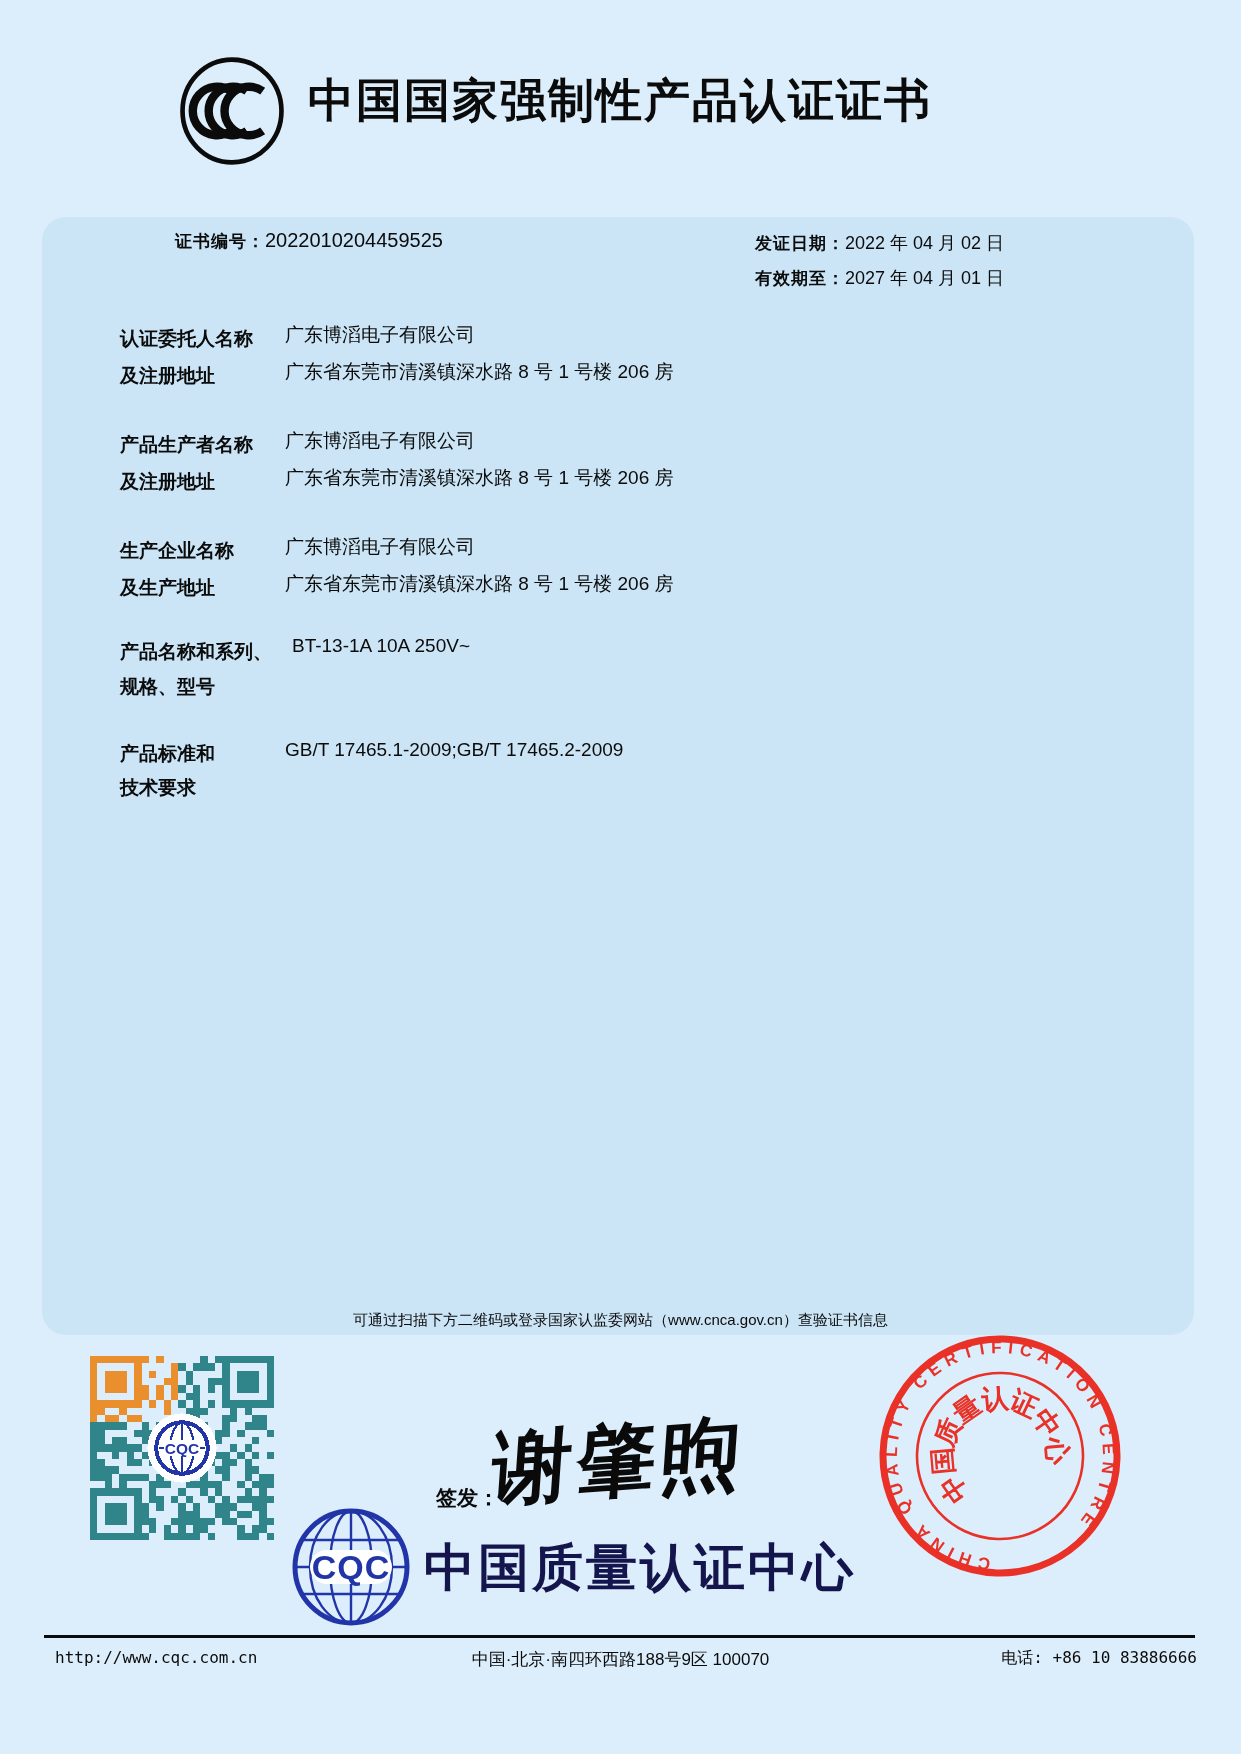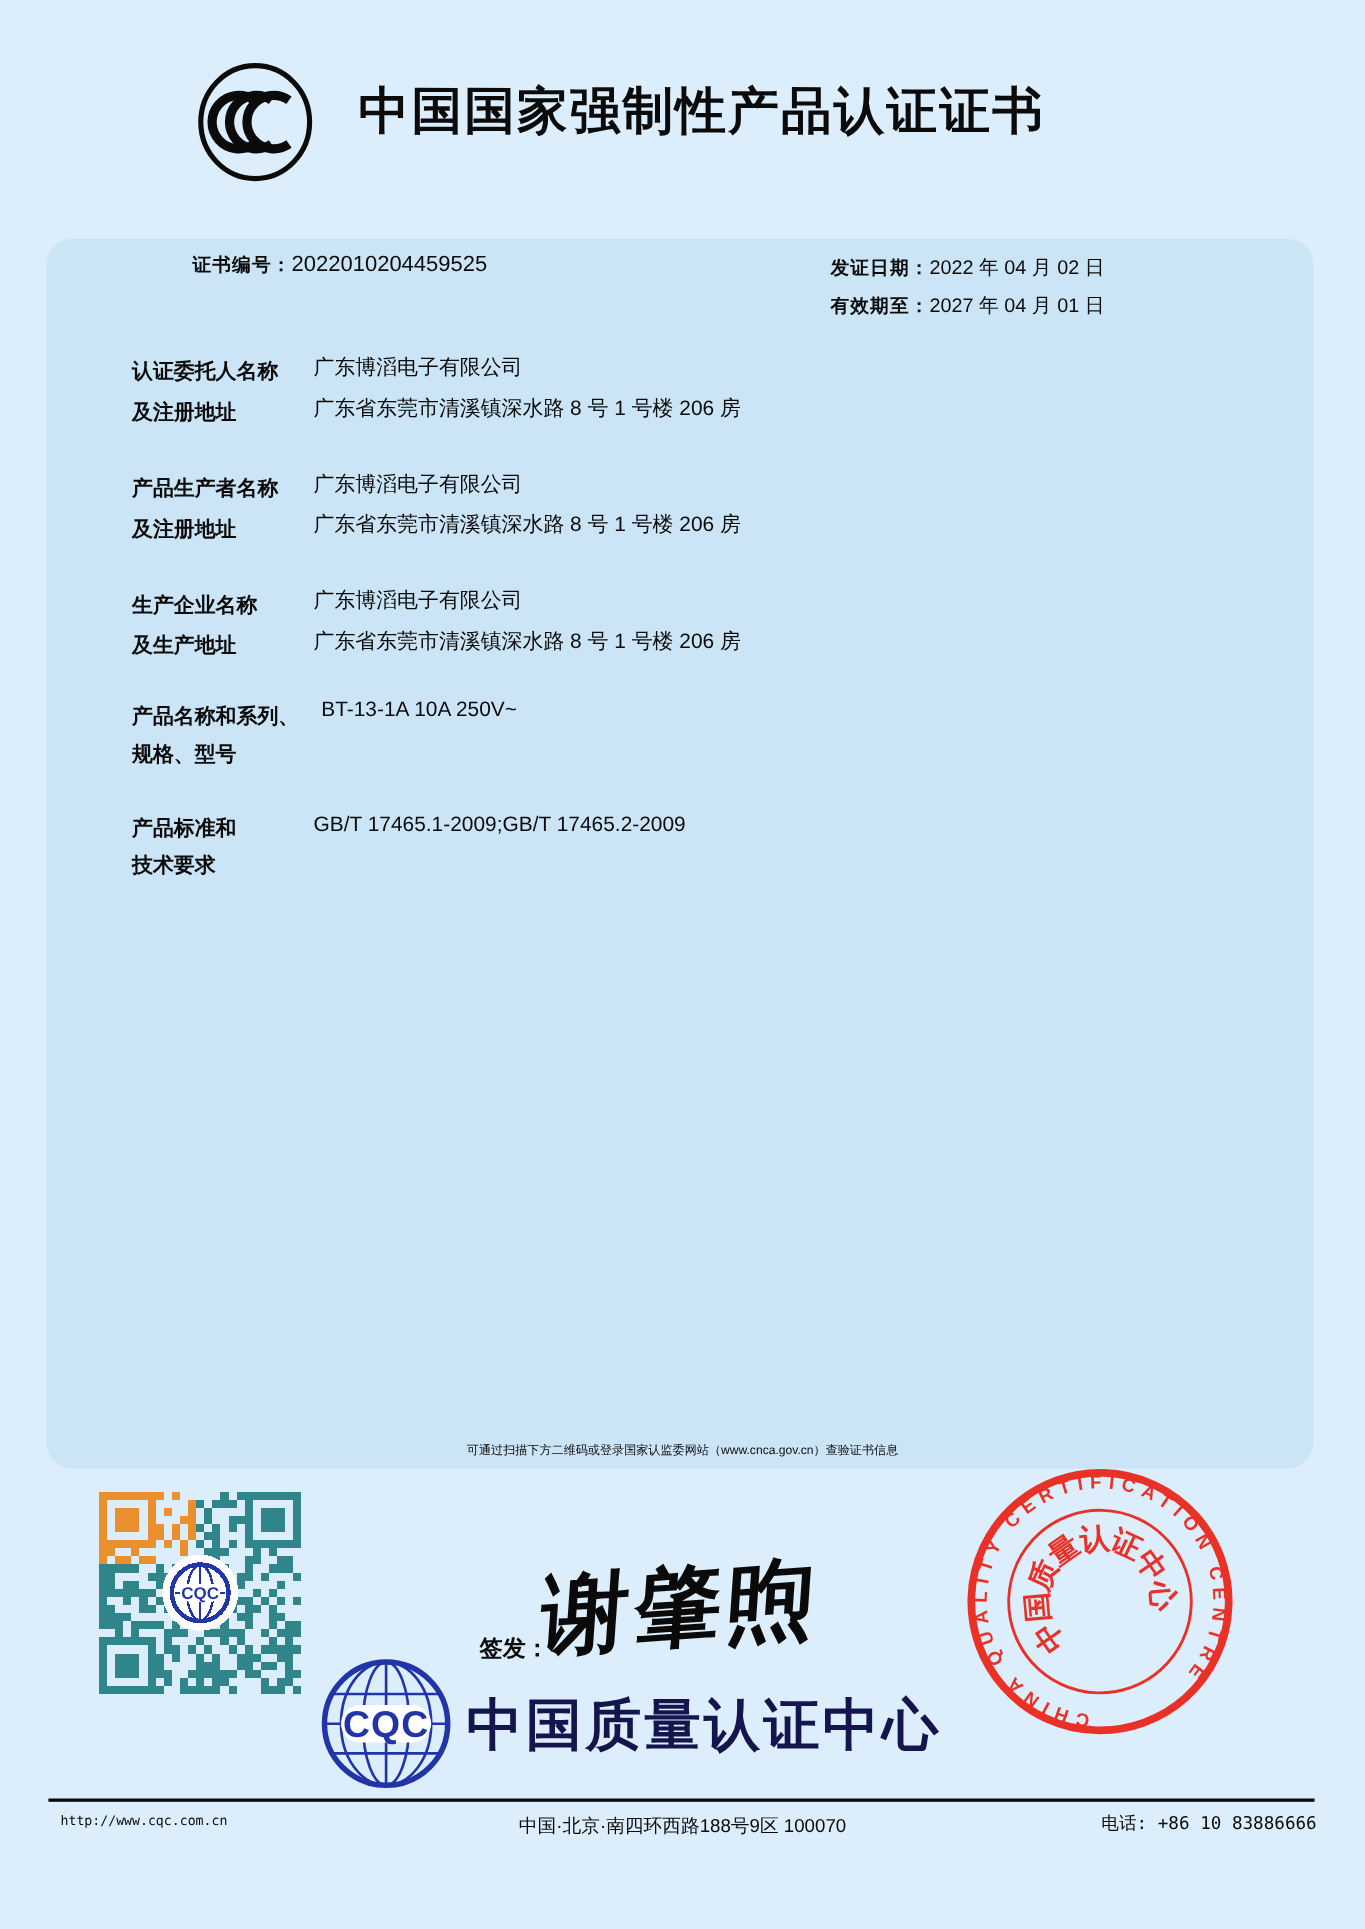--- a/index.html
+++ b/index.html
@@ -2,45 +2,45 @@
 <html><head>
 <meta charset="utf-8">
 <style>
   html,body{margin:0;padding:0;}
   body{font-family:"Liberation Sans",sans-serif;}
   #page{position:relative;width:1241px;height:1754px;background:#dceefb;overflow:hidden;}
   #panel{position:absolute;left:42px;top:217px;width:1152px;height:1118px;background:#cbe5f6;border-radius:24px;}
   
   #header{position:absolute;left:0;top:0;width:100%;height:217px;}
   #ccc-logo{position:absolute;left:176px;top:54px;width:112px;height:114px;}
-  #cert-title{position:absolute;left:326px;top:70px;font-size:46px;font-weight:bold;color:#0b0b0b;letter-spacing:2px;white-space:nowrap;}
+  #cert-title{position:absolute;left:308px;top:70px;font-size:46px;font-weight:bold;color:#0b0b0b;letter-spacing:2px;white-space:nowrap;}
   #cert-number-row{position:absolute;left:175px;top:229px;white-space:nowrap;}
   .meta-label{font-family:"Liberation Serif",serif;font-weight:bold;font-size:17px;color:#0b0b0b;letter-spacing:1px;}
   .meta-value{font-size:20px;color:#0b0b0b;}
   #date-block{position:absolute;left:755px;top:231px;}
   .date-line{margin-bottom:11px;white-space:nowrap;}
   .date-value{font-size:18px;color:#0b0b0b;}
   
   .field-group{position:absolute;left:120px;width:1020px;}
   .field-label{position:absolute;left:0;top:4px;width:175px;font-size:19px;font-weight:bold;color:#0b0b0b;line-height:37px;}
   .field-value{position:absolute;left:165px;top:0;width:820px;font-size:19px;color:#0b0b0b;line-height:37px;white-space:nowrap;}
   
   #statements{position:absolute;left:120px;top:836px;width:980px;font-family:"Liberation Serif",serif;font-size:18px;color:#0b0b0b;line-height:34px;letter-spacing:1px;}
   
-  #verify-note{position:absolute;left:0;top:1311px;width:100%;text-align:center;font-size:11px;color:#0b0b0b;}
+  #verify-note{position:absolute;left:0;top:1311px;width:100%;text-align:center;font-size:15px;color:#0b0b0b;}
   
   #qr{position:absolute;left:90px;top:1356px;width:184px;height:184px;}
   #sign-label{position:absolute;left:436px;top:1484px;font-family:"Liberation Serif",serif;font-weight:bold;font-size:21px;color:#0b0b0b;}
   #signature{position:absolute;left:492px;top:1408px;font-family:"Liberation Serif",serif;font-weight:bold;font-size:80px;color:#0a0a0a;transform:rotate(-4deg) skewX(-8deg);letter-spacing:4px;white-space:nowrap;}
   #cqc-logo{position:absolute;left:290px;top:1506px;width:122px;height:122px;}
   #issuer-name{position:absolute;left:424px;top:1534px;font-size:51px;font-weight:600;color:#15154e;letter-spacing:3px;white-space:nowrap;}
   #stamp{position:absolute;left:876px;top:1332px;width:248px;height:248px;opacity:0.93;}
   
   #footer-line{position:absolute;left:44px;top:1635px;width:1151px;height:3px;background:#0b0b0b;}
-  #footer-website{position:absolute;left:55px;top:1648px;font-family:"DejaVu Sans Mono",monospace;font-size:12px;color:#0b0b0b;}
+  #footer-website{position:absolute;left:55px;top:1648px;font-family:"DejaVu Sans Mono",monospace;font-size:16px;color:#0b0b0b;}
   #footer-address{position:absolute;left:0;top:1648px;width:100%;text-align:center;font-size:17px;color:#0b0b0b;}
   #footer-phone{position:absolute;right:44px;top:1648px;font-size:16px;color:#0b0b0b;font-family:"DejaVu Sans Mono",monospace;}
   svg text{user-select:none;}
 </style>
 </head>
 <body>
 
 <div id="page">
 
   <div id="header">

